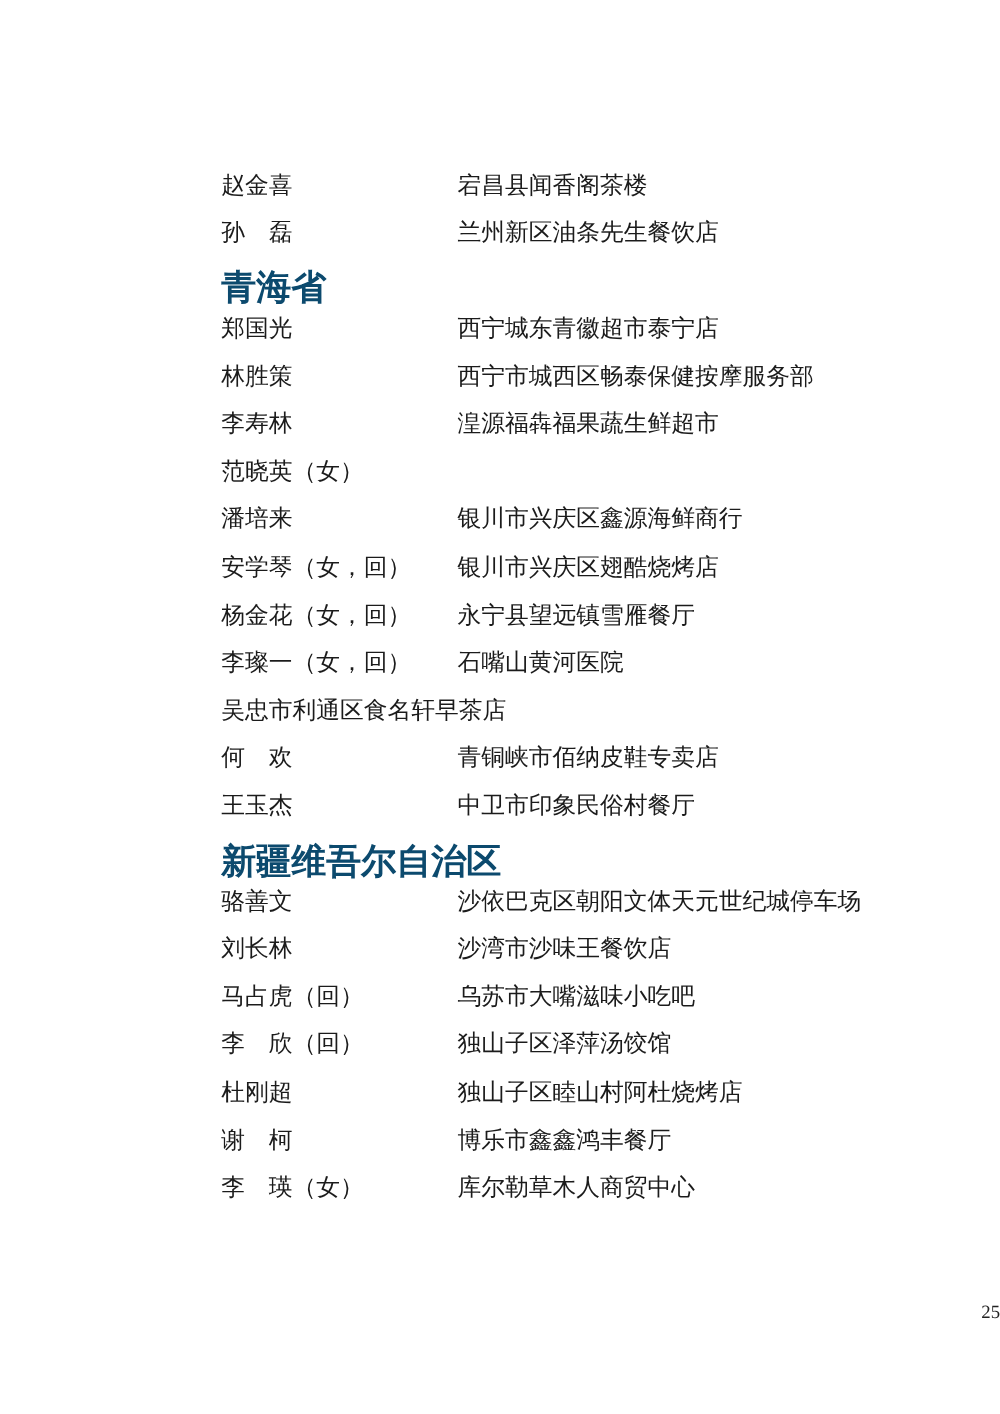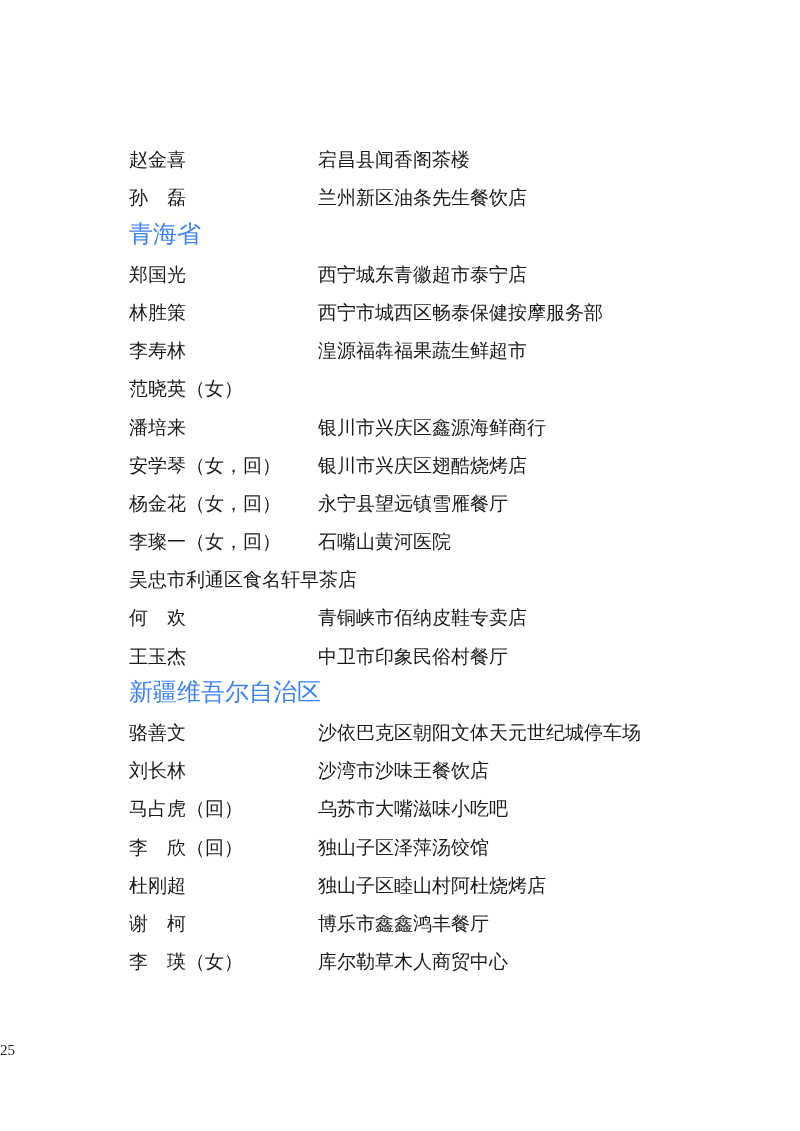--- a/index.html
+++ b/index.html
@@ -19,43 +19,44 @@
   }
   .content {
     position: absolute;
     left: 129px;
     top: 135px;
     width: 560px;
   }
   .row {
     height: 38.2px;
     display: flex;
-    align-items: flex-end;
+    align-items: flex-start;
     font-size: 19px;
     white-space: nowrap;
+    margin-left: 48px;
   }
   .row .name {
     flex: none;
     width: 189px;
   }
   .row .org {
     flex: none;
   }
   .row.section {
     font-family: "Liberation Sans", "DejaVu Sans", sans-serif;
-    font-weight: normal;
-    font-size: 24px;
-    color: #3b82f6;
+    font-weight: bold;
+    font-size: 28px;
+    color: #0c4a6e;
   }
   .page-number {
     position: absolute;
     left: 0;
     top: 1042px;
     width: 100%;
-    text-align: left;
+    text-align: right;
     font-size: 15px;
     color: #222222;
   }
 </style>
 </head>
 <body>
 
 <div class="page">
   <div class="content">
 

